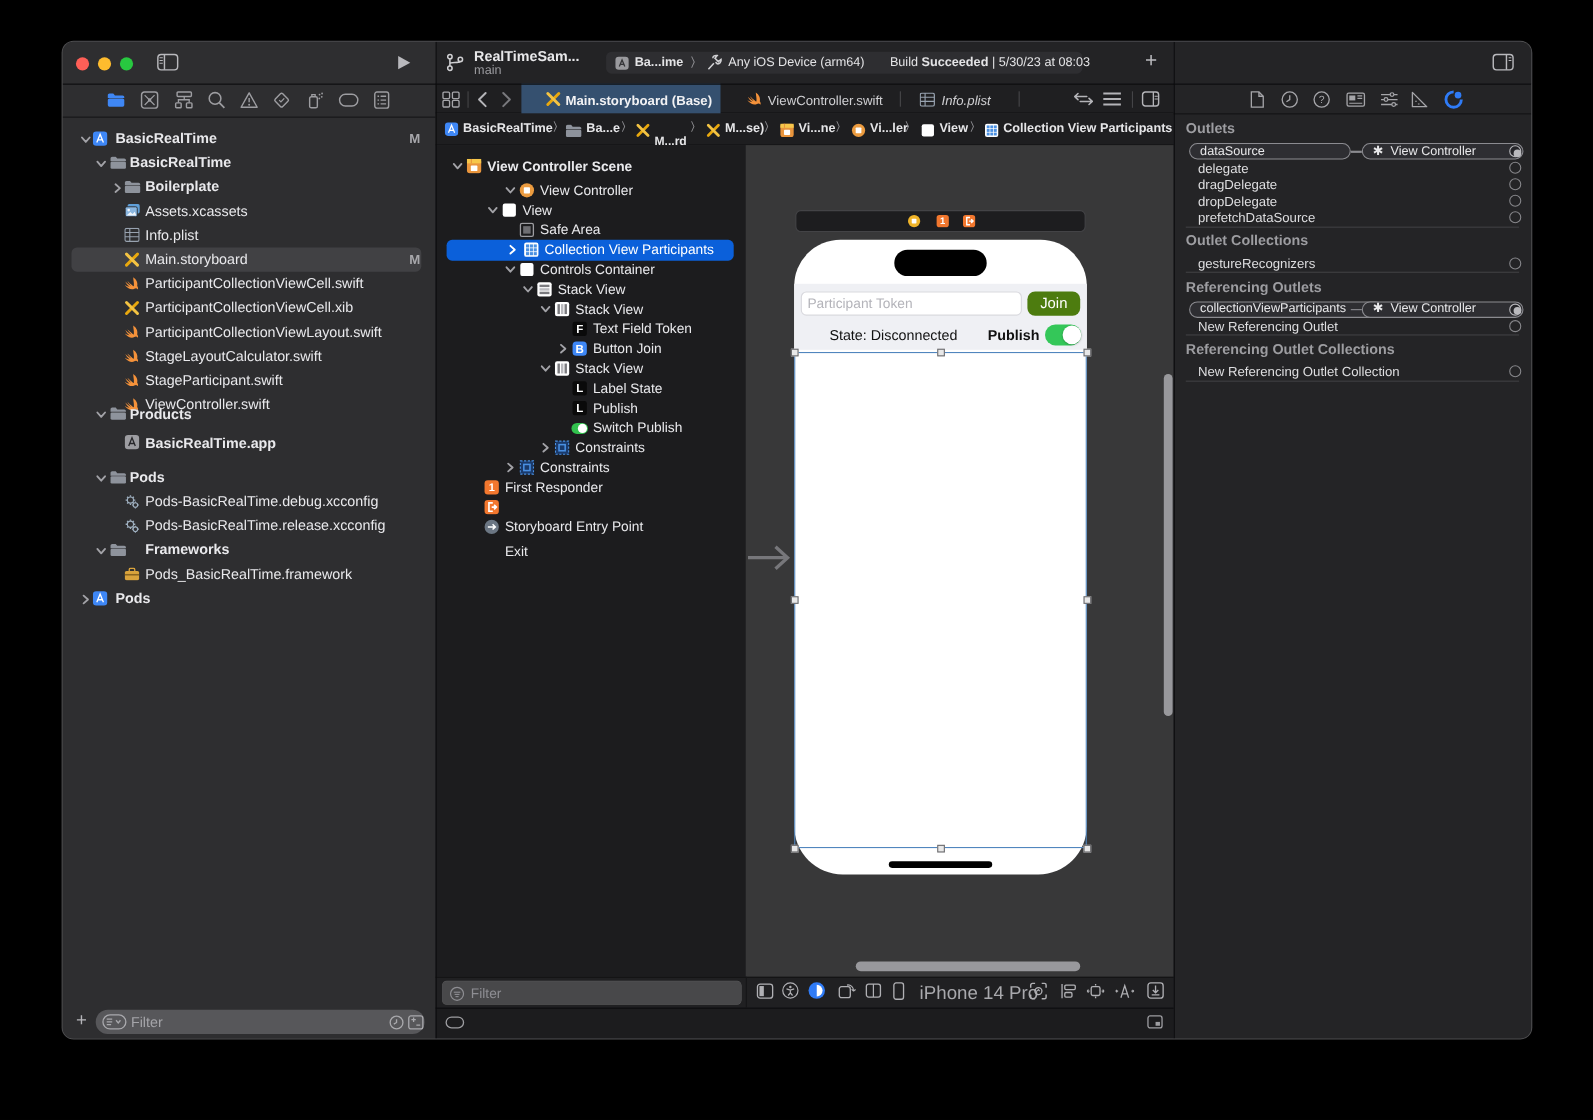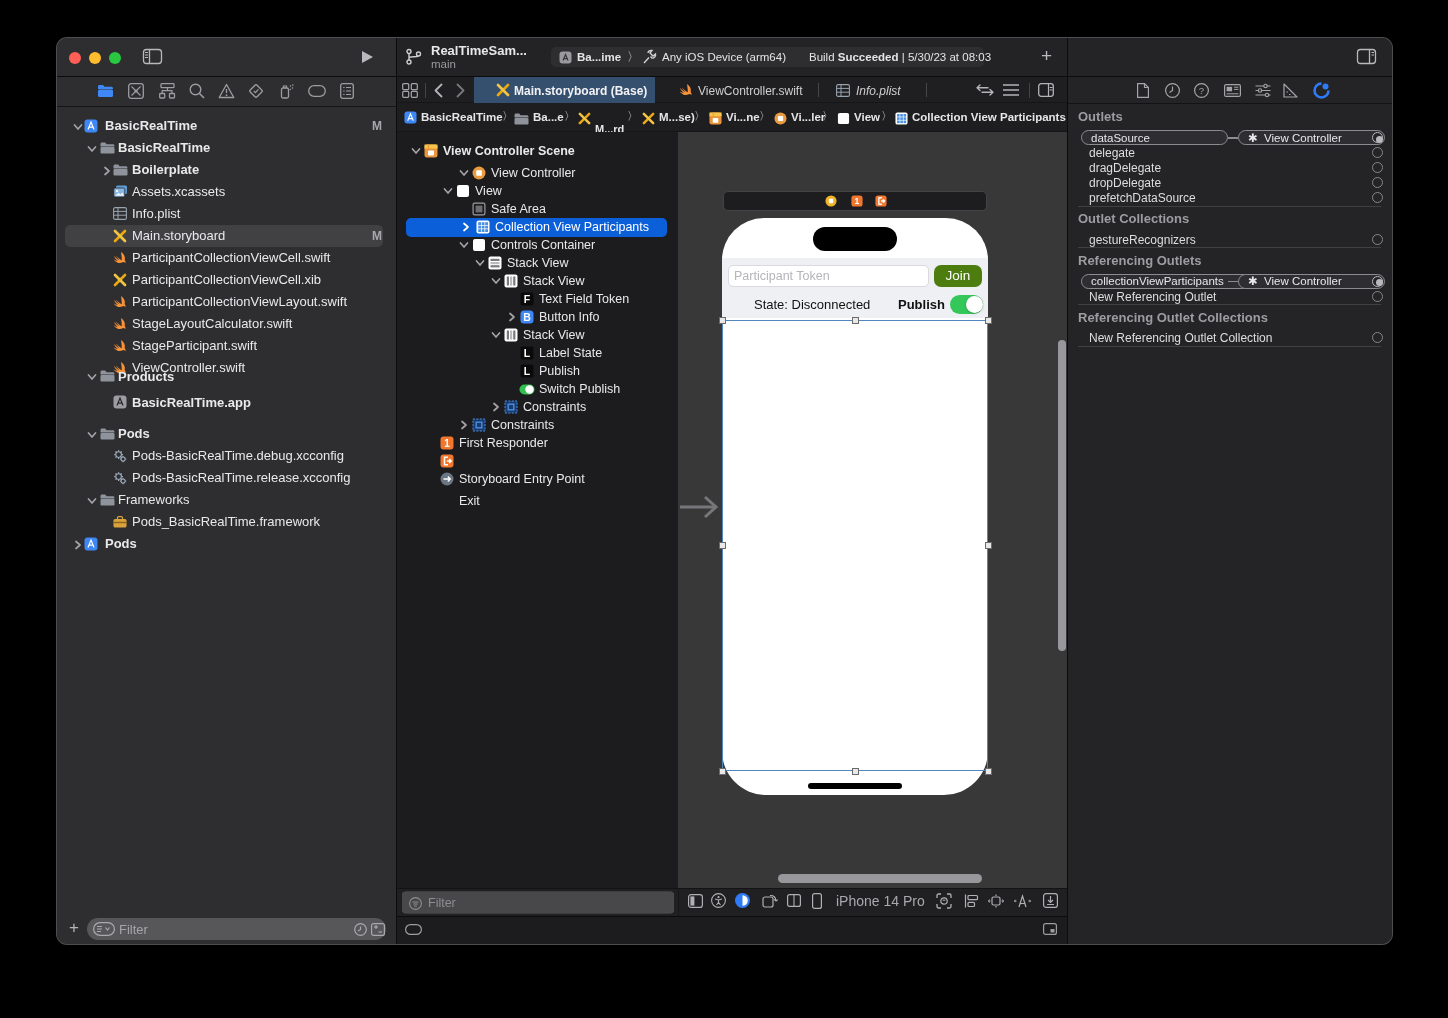--- a/index.html
+++ b/index.html
@@ -412,21 +412,21 @@
         </svg>
         <span class="txt" style="left:75px;">Pods-BasicRealTime.release.xcconfig</span>
       </div>
     <div class="abs navrow" style="top:450.5px;">
         <svg style="left:30px;top:7px" width="10" height="10">
           <use href="#i-cvd"></use>
         </svg>
         <svg style="left:43px;top:5px" width="15" height="12">
           <use href="#i-folder"></use>
         </svg>
-        <span class="txt" style="left:61px; font-weight:normal;">Frameworks</span>
+        <span class="txt" style="left:75px; font-weight:bold;">Frameworks</span>
       </div>
     <div class="abs navrow" style="top:472.5px;">
         <svg style="left:56px;top:5px" width="14" height="12">
           <use href="#i-fw"></use>
         </svg>
         <span class="txt" style="left:75px;">Pods_BasicRealTime.framework</span>
       </div>
     <div class="abs navrow" style="top:494.5px;">
         <svg style="left:16px;top:7px" width="10" height="10">
           <use href="#i-cvr"></use>
@@ -634,21 +634,21 @@
         <span class="txt" style="left:482px;">Text Field Token</span>
       </div>
     <div class="abs orow" style="top:270px;">
         <svg style="left:450px;top:4px" width="10" height="10">
           <use href="#i-cvr"></use>
         </svg>
         <svg style="left:463px;top:2px" width="14" height="14" viewBox="0 0 14 14">
           <rect x="0.5" y="0.5" width="13" height="13" rx="3.5" fill="#3e87f6"></rect>
           <text x="7" y="10.8" font-size="10.5" font-weight="bold" fill="#fff" text-anchor="middle" font-family="Liberation Sans, sans-serif">B</text>
         </svg>
-        <span class="txt" style="left:482px;">Button Info</span>
+        <span class="txt" style="left:482px;">Button Join</span>
       </div>
     <div class="abs orow" style="top:288px;">
         <svg style="left:434px;top:4px" width="10" height="10">
           <use href="#i-cvd"></use>
         </svg>
         <svg style="left:447px;top:2px" width="14" height="14">
           <use href="#i-stackv"></use>
         </svg>
         <span class="txt" style="left:466px;">Stack View</span>
       </div>
@@ -791,21 +791,21 @@
       <rect x="1" y="4" width="10" height="10" rx="2" fill="none" stroke="#b0b0b4" stroke-width="1.2"></rect>
       <path d="M8,2.5 C11.5,2 14,4.5 14,8 M14,8 L12.2,6.4 M14,8 L15.8,6.6" fill="none" stroke="#b0b0b4" stroke-width="1.1"></path>
     </svg>
     <svg class="abs" style="left:730px; top:856px;" width="14" height="13" viewBox="0 0 14 13">
       <rect x="0.6" y="0.6" width="12.8" height="11.8" rx="2" fill="none" stroke="#b0b0b4" stroke-width="1.2"></rect>
       <line x1="7" y1="0.6" x2="7" y2="12.4" stroke="#b0b0b4" stroke-width="1.1"></line>
     </svg>
     <svg class="abs" style="left:755px; top:854.5px;" width="10" height="16" viewBox="0 0 10 16">
       <rect x="0.6" y="0.6" width="8.8" height="14.8" rx="2" fill="none" stroke="#b0b0b4" stroke-width="1.2"></rect>
     </svg>
-    <div class="t" style="left:779px; top:855px; font-size:14px; color:#a9a9ad;">iPhone 14 Pro</div>
+    <div class="t" style="left:779px; top:855px; font-size:17px; color:#a9a9ad;">iPhone 14 Pro</div>
     <svg class="abs" style="left:879px; top:855px;" width="16" height="16" viewBox="0 0 16 16">
       <path d="M1,5 L1,2.5 C1,1.7 1.7,1 2.5,1 L5,1 M11,1 L13.5,1 C14.3,1 15,1.7 15,2.5 L15,5 M15,11 L15,13.5 C15,14.3 14.3,15 13.5,15 L11,15 M5,15 L2.5,15 C1.7,15 1,14.3 1,13.5 L1,11" fill="none" stroke="#b0b0b4" stroke-width="1.3"></path>
       <circle cx="8" cy="8" r="3.2" fill="none" stroke="#b0b0b4" stroke-width="1.2"></circle>
       <path d="M6.8,8 L8,6.6 L9.2,8" fill="none" stroke="#b0b0b4" stroke-width="1"></path>
     </svg>
     <svg class="abs" style="left:906px; top:856px;" width="16" height="14" viewBox="0 0 16 14">
       <line x1="2.5" y1="0.5" x2="2.5" y2="13.5" stroke="#b0b0b4" stroke-width="1.2"></line>
       <rect x="5" y="1.5" width="9.5" height="4.2" rx="1" fill="none" stroke="#b0b0b4" stroke-width="1.2"></rect>
       <rect x="5" y="8.3" width="6.5" height="4.2" rx="1" fill="none" stroke="#b0b0b4" stroke-width="1.2"></rect>
     </svg>

